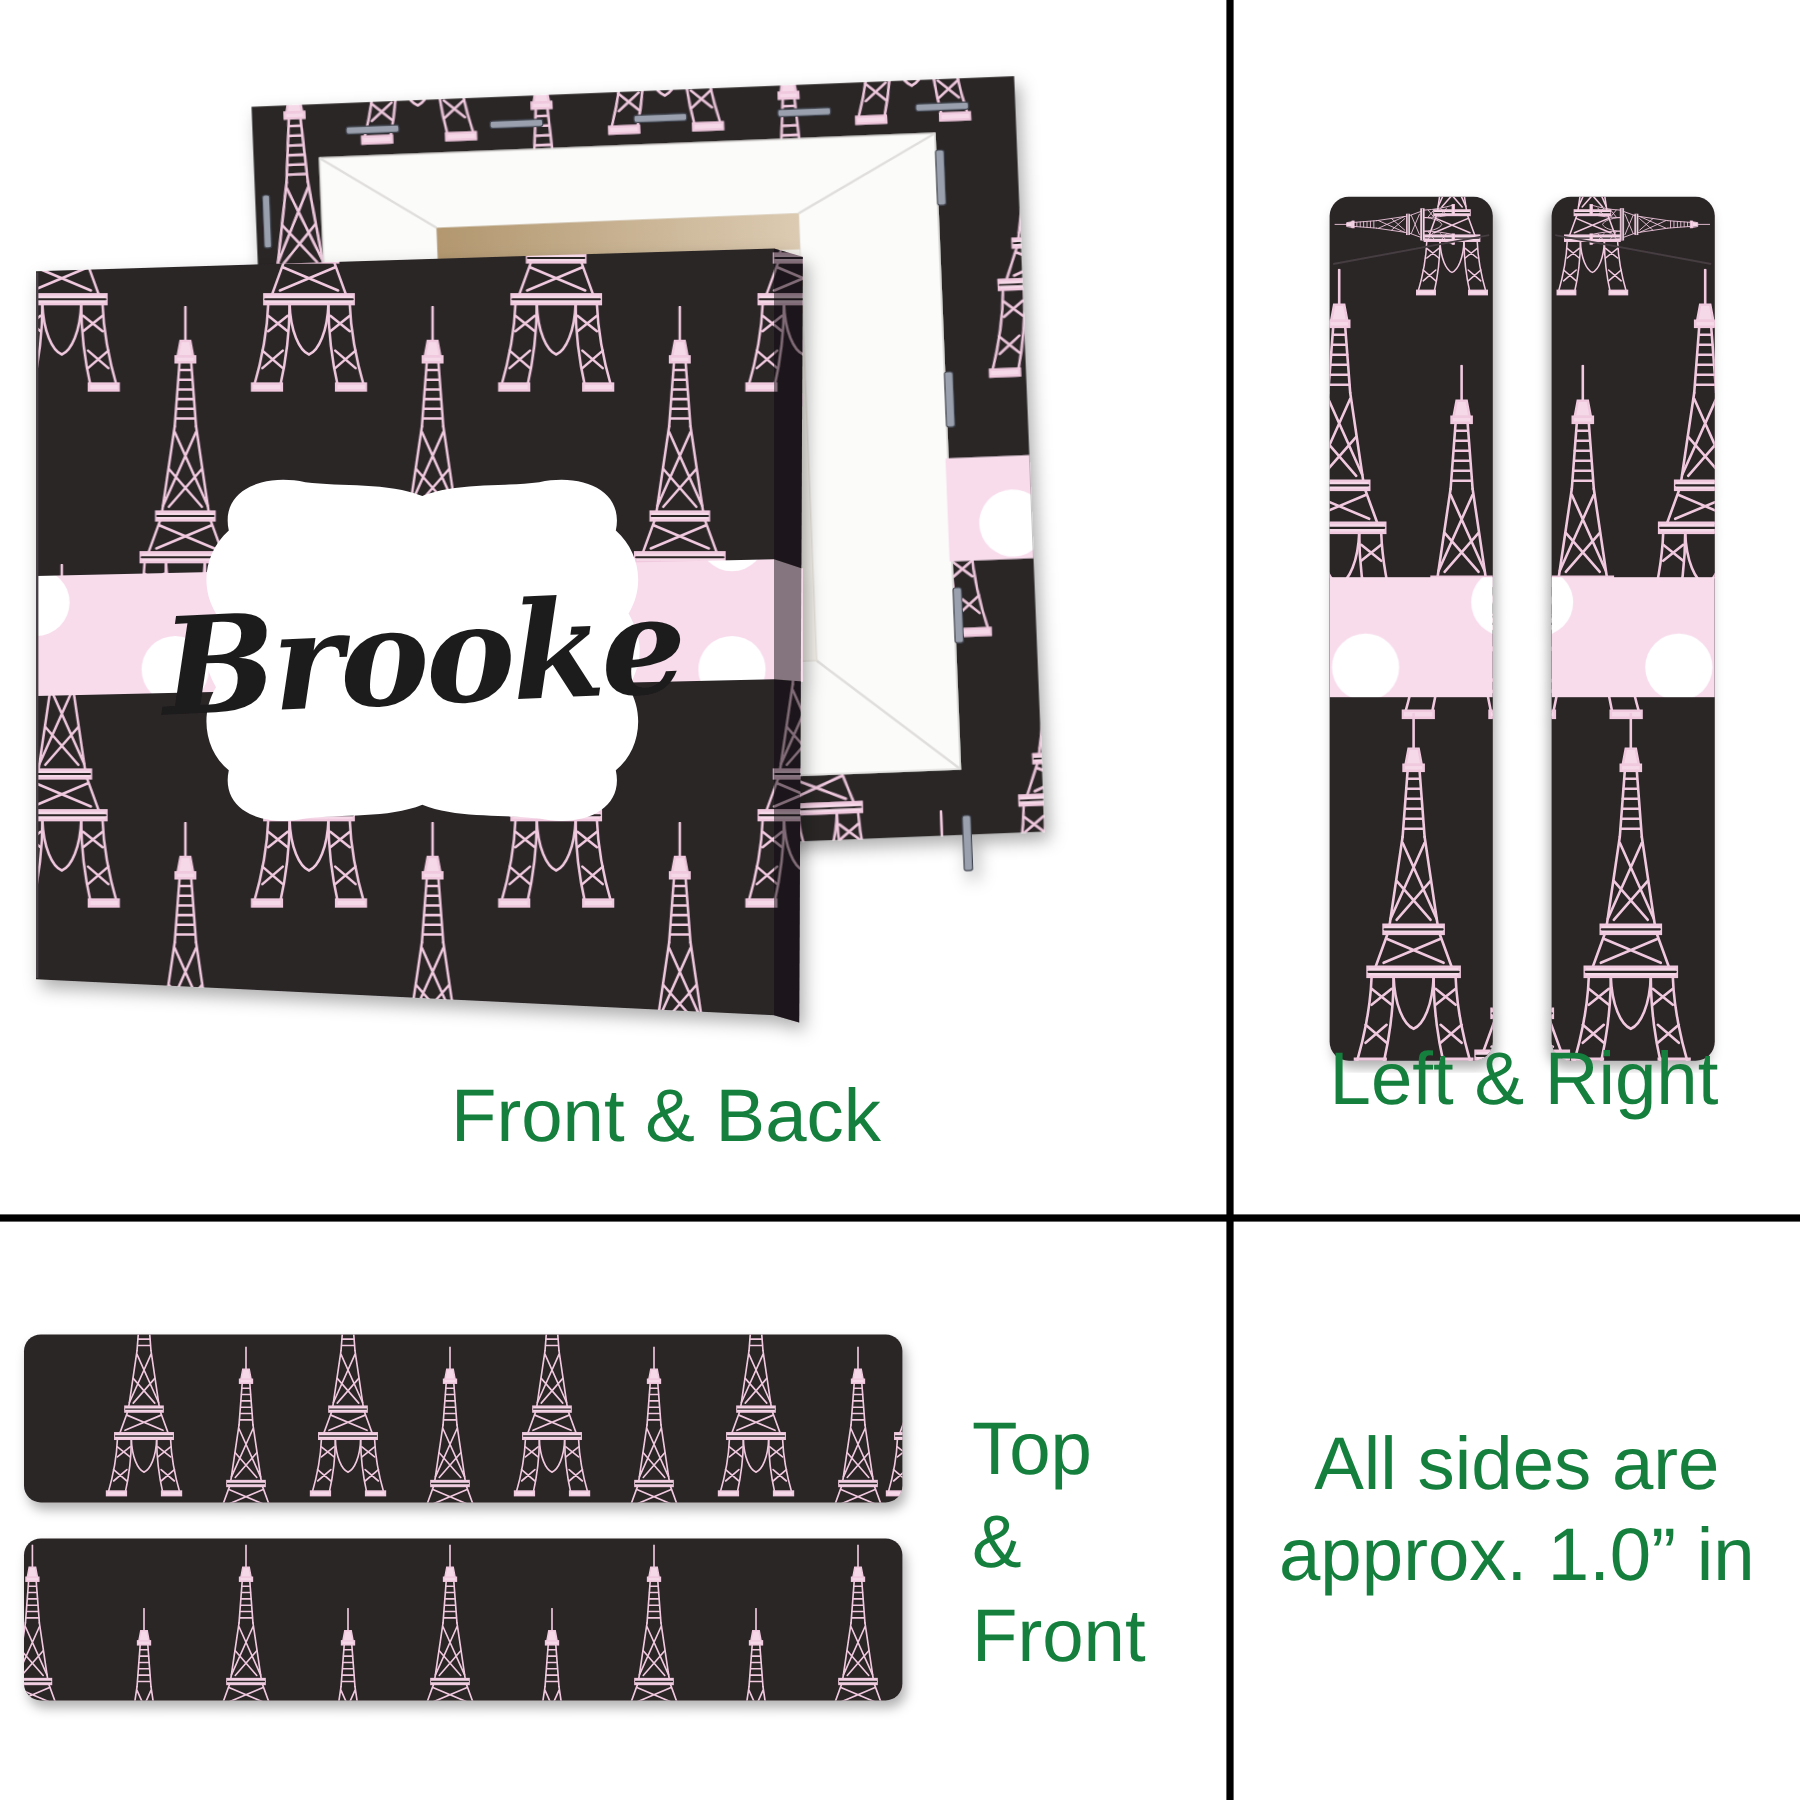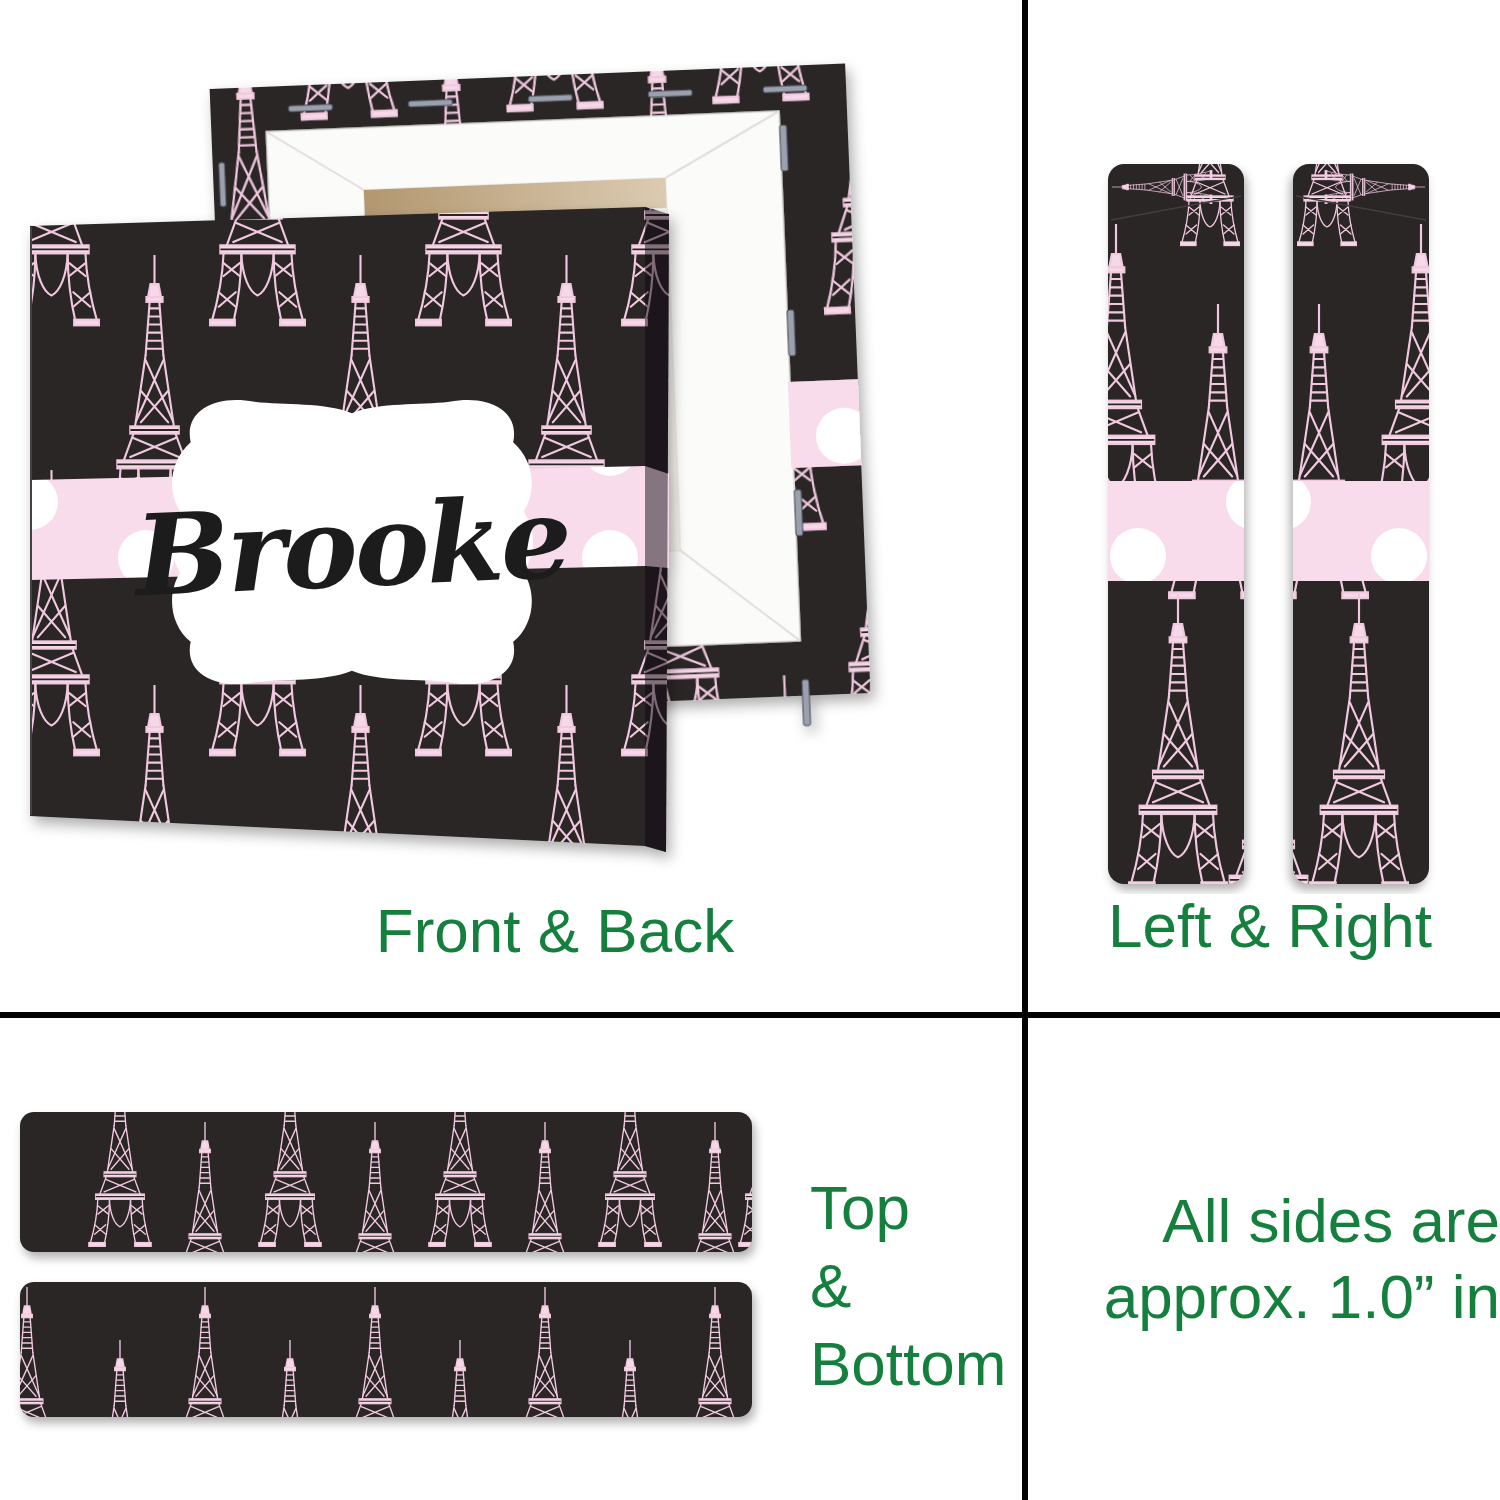--- a/index.html
+++ b/index.html
@@ -6,23 +6,23 @@
   .page{position:relative;width:1500px;height:1500px;background:#ffffff;overflow:hidden;
         font-family:"Liberation Sans", sans-serif;}
   svg{position:absolute;display:block;}
   #hero{left:0;top:0;}
   #sides{left:1080px;top:150px;}
   #ends{left:0;top:1080px;}
   .divider-v{position:absolute;left:1022px;top:0;width:6px;height:1500px;background:#000;}
   .divider-h{position:absolute;left:0;top:1012px;width:1500px;height:6px;background:#000;}
   .label{position:absolute;color:#15803d;font-size:62px;line-height:1;white-space:nowrap;}
   #lbl-fb{left:555px;top:900px;transform:translateX(-50%);}
-  #lbl-lr{left:1270px;top:895px;transform:translateX(-50%);}
+  #lbl-lr{left:1270px;top:869px;transform:translateX(-50%);}
   #lbl-tb{left:810px;top:1169px;line-height:78px;}
-  #lbl-note{left:1028px;top:1183px;width:472px;text-align:right;line-height:76px;}
+  #lbl-note{left:1028px;top:1183px;width:472px;text-align:center;line-height:76px;}
 </style>
 </head>
 <body>
 
 <div class="page">
 
   <svg id="hero" width="1020" height="1012" viewBox="0 0 1020 1012">
     <defs>
       <symbol id="tower" viewBox="0 0 120 360">
         <g stroke="#f0c9de" stroke-width="2.6" fill="none" stroke-linecap="round">
@@ -184,20 +184,20 @@
   </svg>
 
   <div class="divider-v"></div>
   <div class="divider-h"></div>
 
   <div class="label" id="lbl-fb">Front &amp; Back</div>
   <div class="label" id="lbl-lr">Left &amp; Right</div>
   <div class="label" id="lbl-tb">
     <div>Top</div>
     <div>&amp;</div>
-    <div>Bottom</div>
+    <div>Front</div>
   </div>
   <div class="label" id="lbl-note">
     <div>All sides are</div>
     <div>approx. 1.0” in</div>
   </div>
 
 </div>
 
 </body></html>

